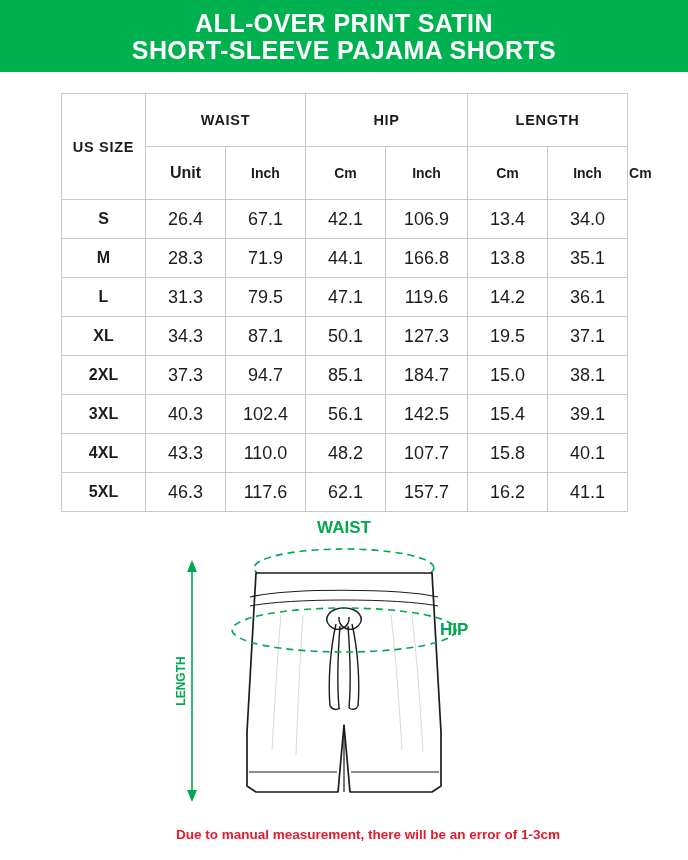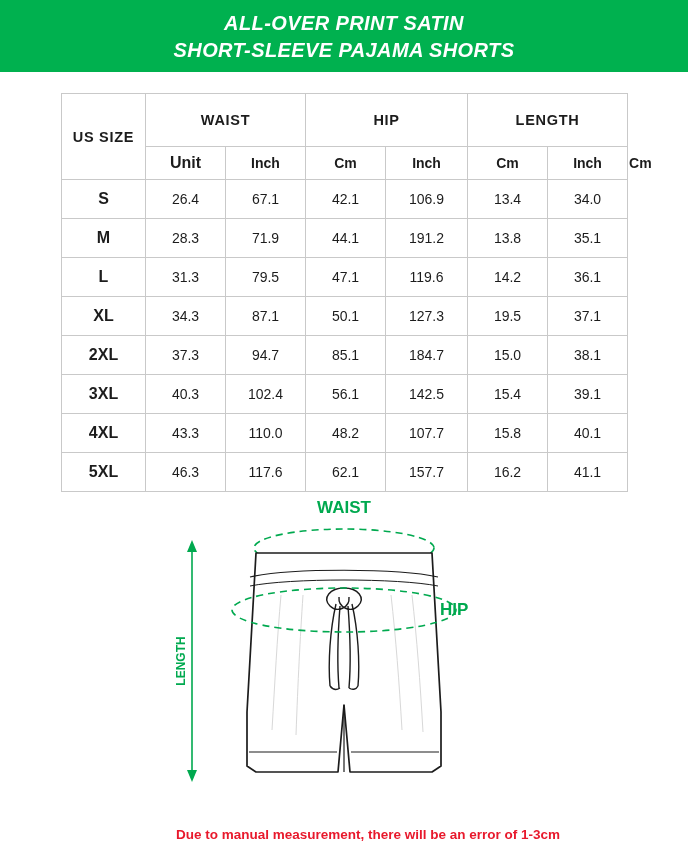--- a/index.html
+++ b/index.html
@@ -23,26 +23,25 @@
     background: #00b14f;
     display: flex;
     flex-direction: column;
     align-items: center;
     justify-content: center;
     padding-top: 2px;
   }
   .header .line {
     color: #ffffff;
     font-weight: bold;
-    font-size: 20px;
+    font-size: 25px;
     letter-spacing: 0.4px;
     line-height: 27px;
     text-align: center;
     white-space: nowrap;
-    font-style: italic;
   }
 
   
   .table-wrap {
     margin: 21px auto 0 auto;
     width: 566px;
   }
   table.size-table {
     border-collapse: collapse;
     width: 566px;
@@ -60,30 +59,30 @@
   col.c-num-w { width: 80px; }
   col.c-hipcm { width: 82px; }
 
   tr.row-head1 th {
     height: 53px;
     font-size: 14.5px;
     font-weight: bold;
     letter-spacing: 0.7px;
   }
   tr.row-head2 th {
-    height: 33px;
+    height: 53px;
     font-size: 14px;
     font-weight: bold;
   }
   tr.row-head2 th.unit {
     font-size: 16px;
   }
   tr.data td {
     height: 39px;
-    font-size: 14px;
+    font-size: 18px;
     font-weight: normal;
   }
   tr.data td.size {
     font-size: 16px;
     font-weight: bold;
   }
 
   
   .diagram {
     position: relative;
@@ -151,21 +150,21 @@
           <td>42.1</td>
           <td>106.9</td>
           <td>13.4</td>
           <td>34.0</td>
         </tr>
         <tr class="data">
           <td class="size">M</td>
           <td>28.3</td>
           <td>71.9</td>
           <td>44.1</td>
-          <td>191.2</td>
+          <td>166.8</td>
           <td>13.8</td>
           <td>35.1</td>
         </tr>
         <tr class="data">
           <td class="size">L</td>
           <td>31.3</td>
           <td>79.5</td>
           <td>47.1</td>
           <td>119.6</td>
           <td>14.2</td>

